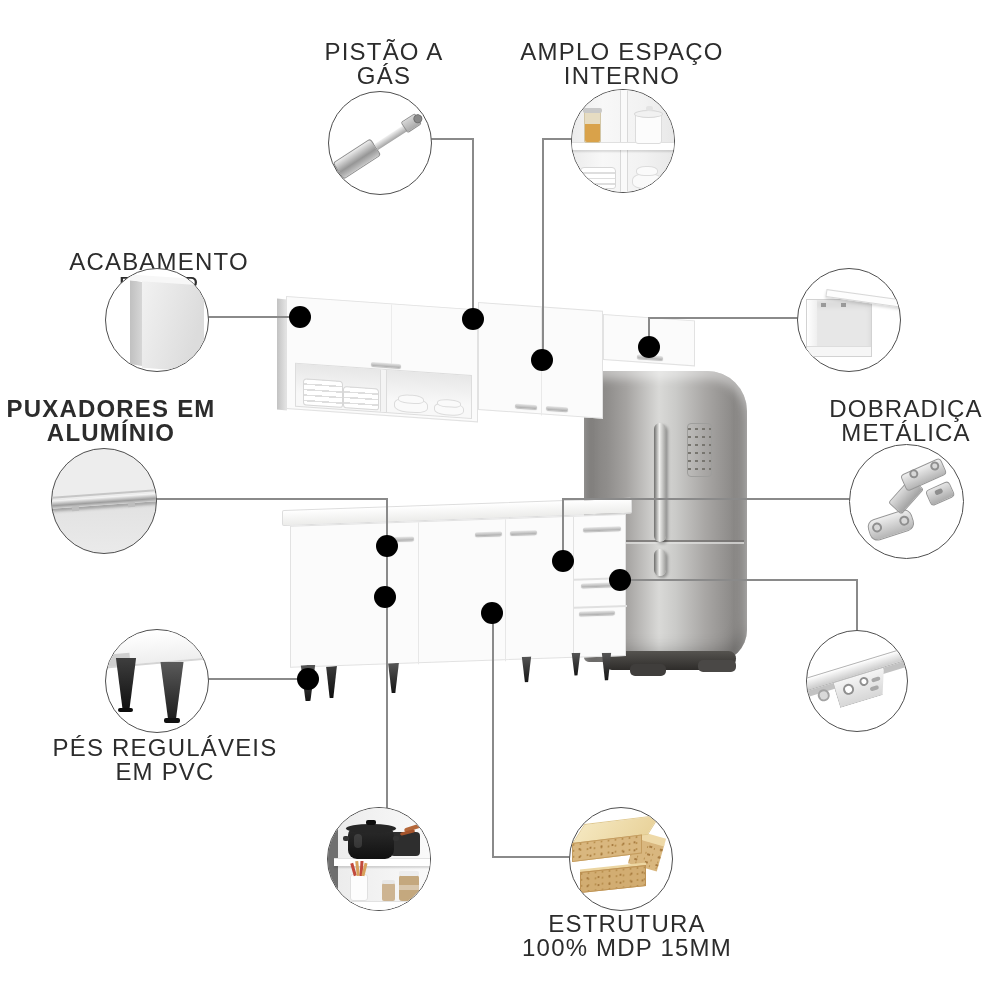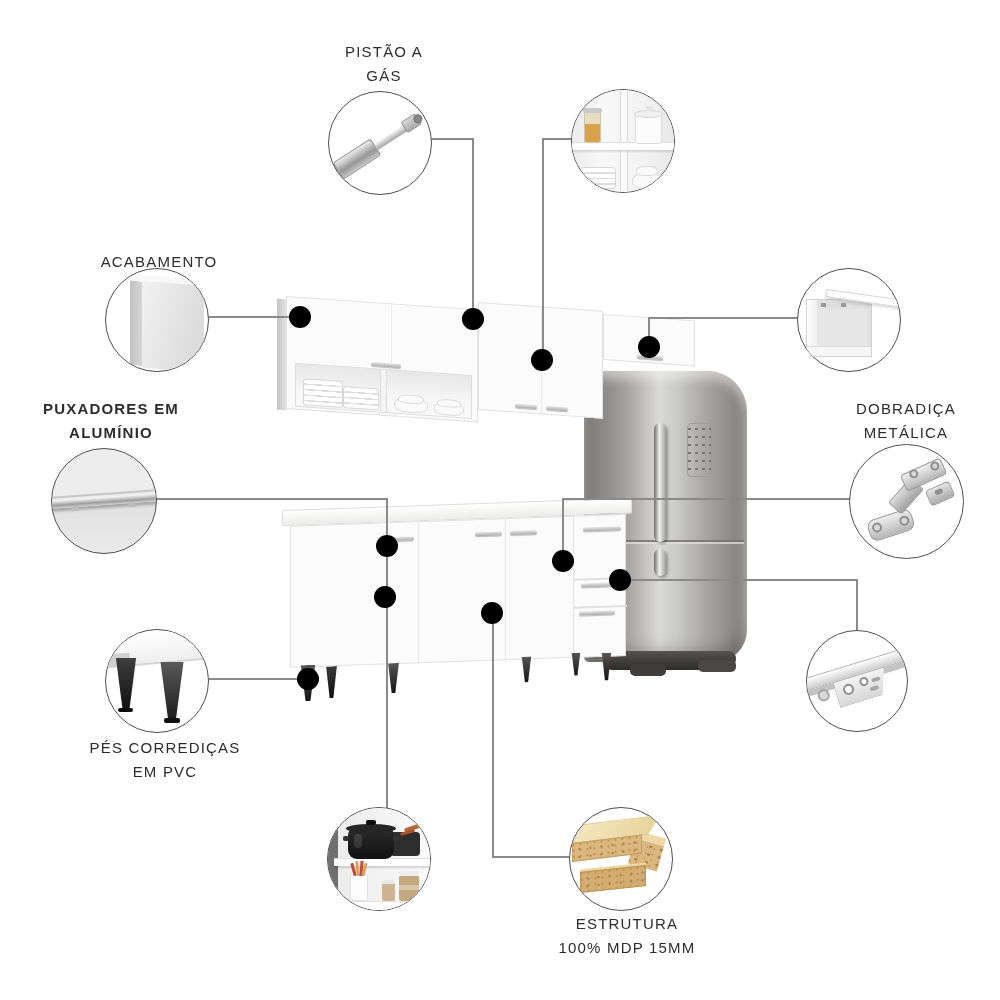--- a/index.html
+++ b/index.html
@@ -1,19 +1,19 @@
 <!DOCTYPE html>
 <html><head>
 <meta charset="utf-8">
 <style>
   html,body{margin:0;padding:0;background:#ffffff;}
   #canvas{position:relative;width:1000px;height:1000px;background:#ffffff;overflow:hidden;
           font-family:"Liberation Sans",sans-serif;}
   .label{position:absolute;transform:translateX(-50%);text-align:center;color:#2c2c2c;
-         font-size:15px;line-height:24px;letter-spacing:1.2px;white-space:pre-line;font-weight:400;}
+         font-size:24px;line-height:24px;letter-spacing:1.2px;white-space:pre-line;font-weight:400;}
   .circle{position:absolute;border-radius:50%;border:1.3px solid #4f4f4f;overflow:hidden;background:#fff;z-index:6;}
   .dot{position:absolute;width:22px;height:22px;border-radius:50%;background:#000;z-index:5;}
   .ln{position:absolute;background:#8a8a8a;z-index:4;}
   .abs{position:absolute;}
   
   .white-box{position:absolute;background:#fbfbfb;border:1px solid #e2e2e2;box-sizing:border-box;}
   .handle{position:absolute;height:4px;border-radius:2px;
           background:linear-gradient(180deg,#e8e8e8,#ababab);box-shadow:0 1px 1px rgba(0,0,0,.25);}
   .stack{position:absolute;border:1px solid #d7d7d7;border-radius:4px 4px 3px 3px;
          background:repeating-linear-gradient(180deg,#ffffff 0 4px,#dedede 4px 5.5px);}
@@ -127,27 +127,29 @@
   <div class="dot" style="left:638px;top:336px;"></div>
   <div class="dot" style="left:376px;top:535px;"></div>
   <div class="dot" style="left:552px;top:550px;"></div>
   <div class="dot" style="left:609px;top:569px;"></div>
   <div class="dot" style="left:374px;top:586px;"></div>
   <div class="dot" style="left:481px;top:602px;"></div>
   <div class="dot" style="left:297px;top:668px;"></div>
 
   <div class="label" style="left:384px;top:40px;">PISTÃO A
 GÁS</div>
+  <div class="label" style="left:622px;top:40px;">AMPLO ESPAÇO
+INTERNO</div>
   <div class="label" style="left:159px;top:218px;margin-top:32px;">ACABAMENTO
 EM BP</div>
   <div class="label" style="left:111px;top:397px;font-weight:bold;">PUXADORES EM
 ALUMÍNIO</div>
   <div class="label" style="left:906px;top:397px;">DOBRADIÇA
 METÁLICA</div>
-  <div class="label" style="left:165px;top:736px;">PÉS CORREDIÇAS
+  <div class="label" style="left:165px;top:736px;">PÉS REGULÁVEIS
 EM PVC</div>
   <div class="label" style="left:627px;top:912px;">ESTRUTURA
 100% MDP 15MM</div>
 
   <div class="circle" style="left:328px;top:91px;width:102px;height:102px;">
     <div class="abs" style="left:-8px;top:40px;width:118px;height:24px;transform:rotate(-33deg);">
       <div class="abs" style="left:0;top:3px;width:9px;height:18px;background:#6b6b6b;border-radius:2px;"></div>
       <div class="abs" style="left:9px;top:2px;width:45px;height:20px;border-radius:3px;border:1px solid #8d8d8d;
            background:linear-gradient(180deg,#ececec,#969696 60%,#c6c6c6);box-sizing:border-box;"></div>
       <div class="abs" style="left:54px;top:8.5px;width:36px;height:7px;background:linear-gradient(180deg,#f2f2f2,#a3a3a3);"></div>

